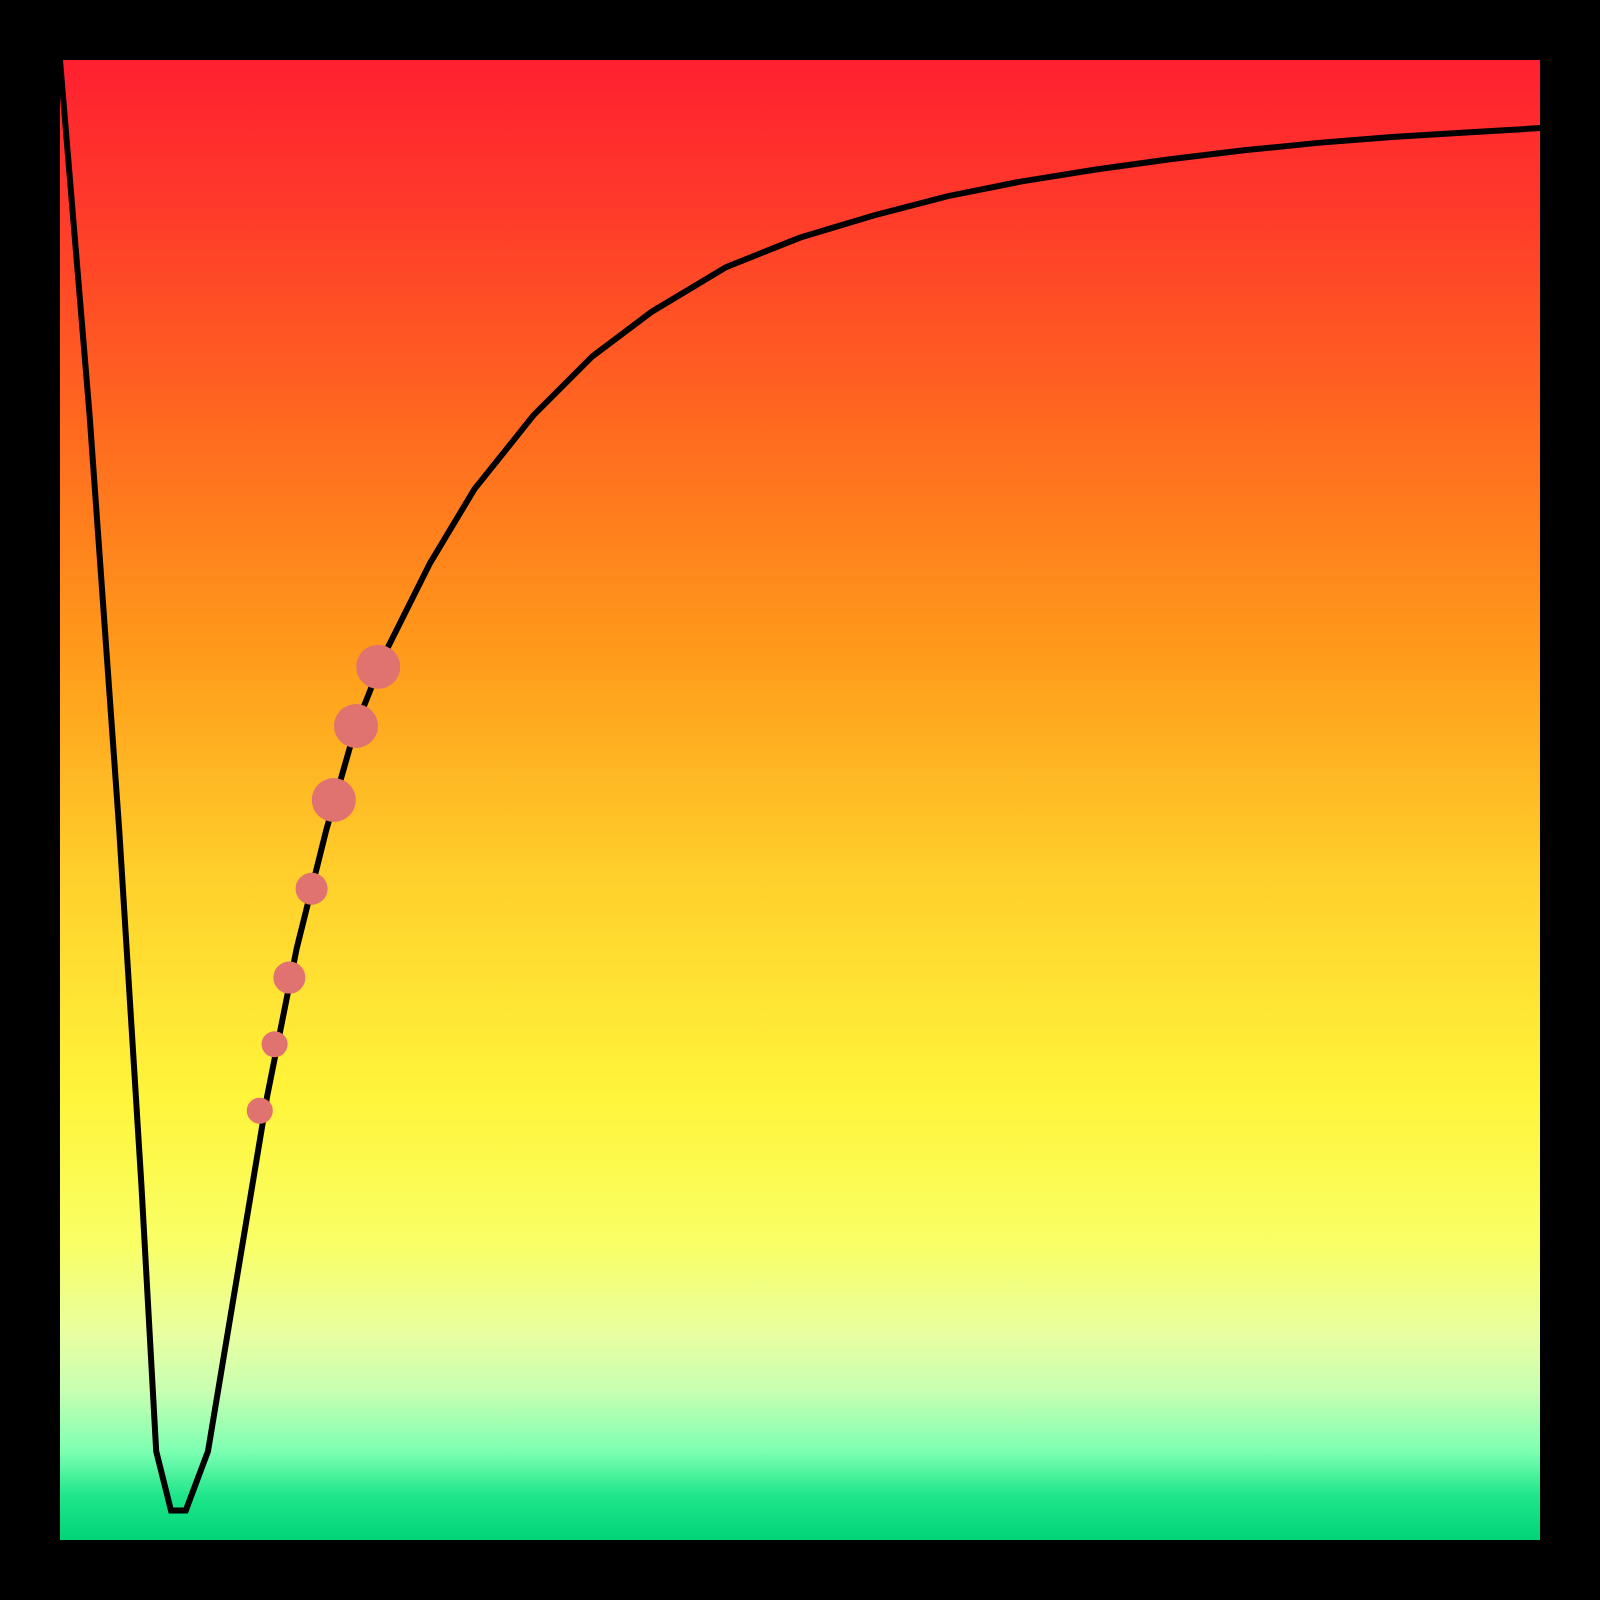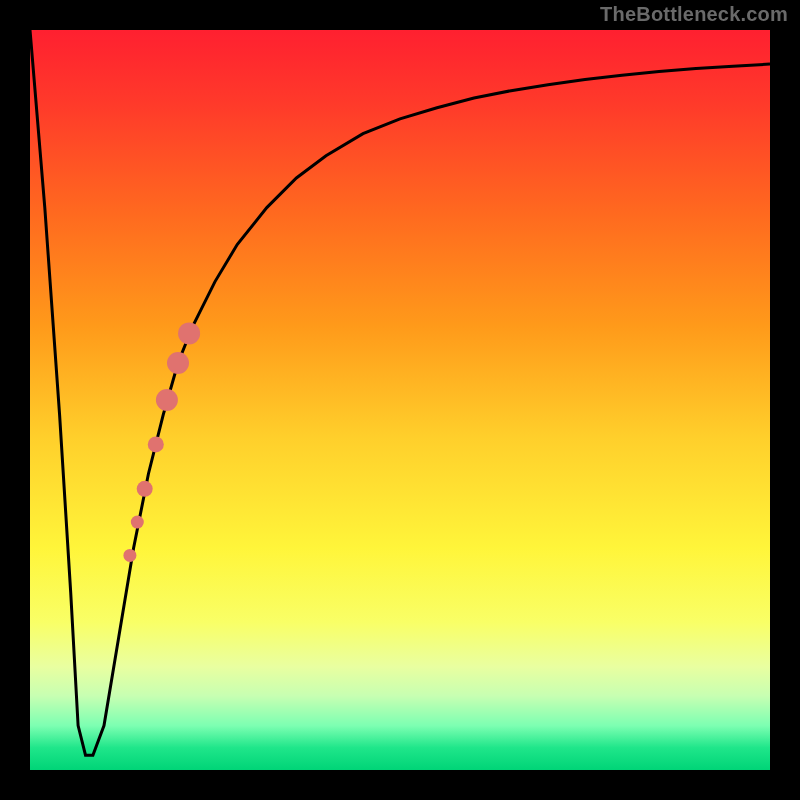--- a/index.html
+++ b/index.html
@@ -58,21 +58,20 @@
   }
   svg.curve {
     position: absolute;
     inset: 0;
   }
 </style>
 </head>
 <body>
 
 <div class="frame">
-  <div class="attribution">TheBottleneck.com</div>
 
   <div class="plot-area">
     <div class="gradient-bg"></div>
 
     <svg class="curve" viewBox="0 0 740 740" preserveAspectRatio="none">
       <path id="curve-path" d="M0.00 0.00 L14.80 177.60 L29.60 384.80 L40.70 562.40 L48.10 695.60 L55.50 725.20 L62.90 725.20 L74.00 695.60 L88.80 606.80 L103.60 518.00 L118.40 444.00 L133.20 384.80 L148.00 333.00 L162.80 296.00 L185.00 251.60 L207.20 214.60 L236.80 177.60 L266.40 148.00 L296.00 125.80 L333.00 103.60 L370.00 88.80 L407.00 77.70 L444.00 68.08 L481.00 60.68 L518.00 54.76 L555.00 49.58 L592.00 45.14 L629.00 41.44 L666.00 38.48 L703.00 36.26 L740.00 34.04" fill="none" stroke="#000000" stroke-width="3"></path>
       <g id="markers">
           <circle cx="159.10" cy="303.40" r="11" fill="#e0726f" stroke="#c25a56" stroke-width="0"></circle>
           <circle cx="148.00" cy="333.00" r="11" fill="#e0726f" stroke="#c25a56" stroke-width="0"></circle>
           <circle cx="136.90" cy="370.00" r="11" fill="#e0726f" stroke="#c25a56" stroke-width="0"></circle>

